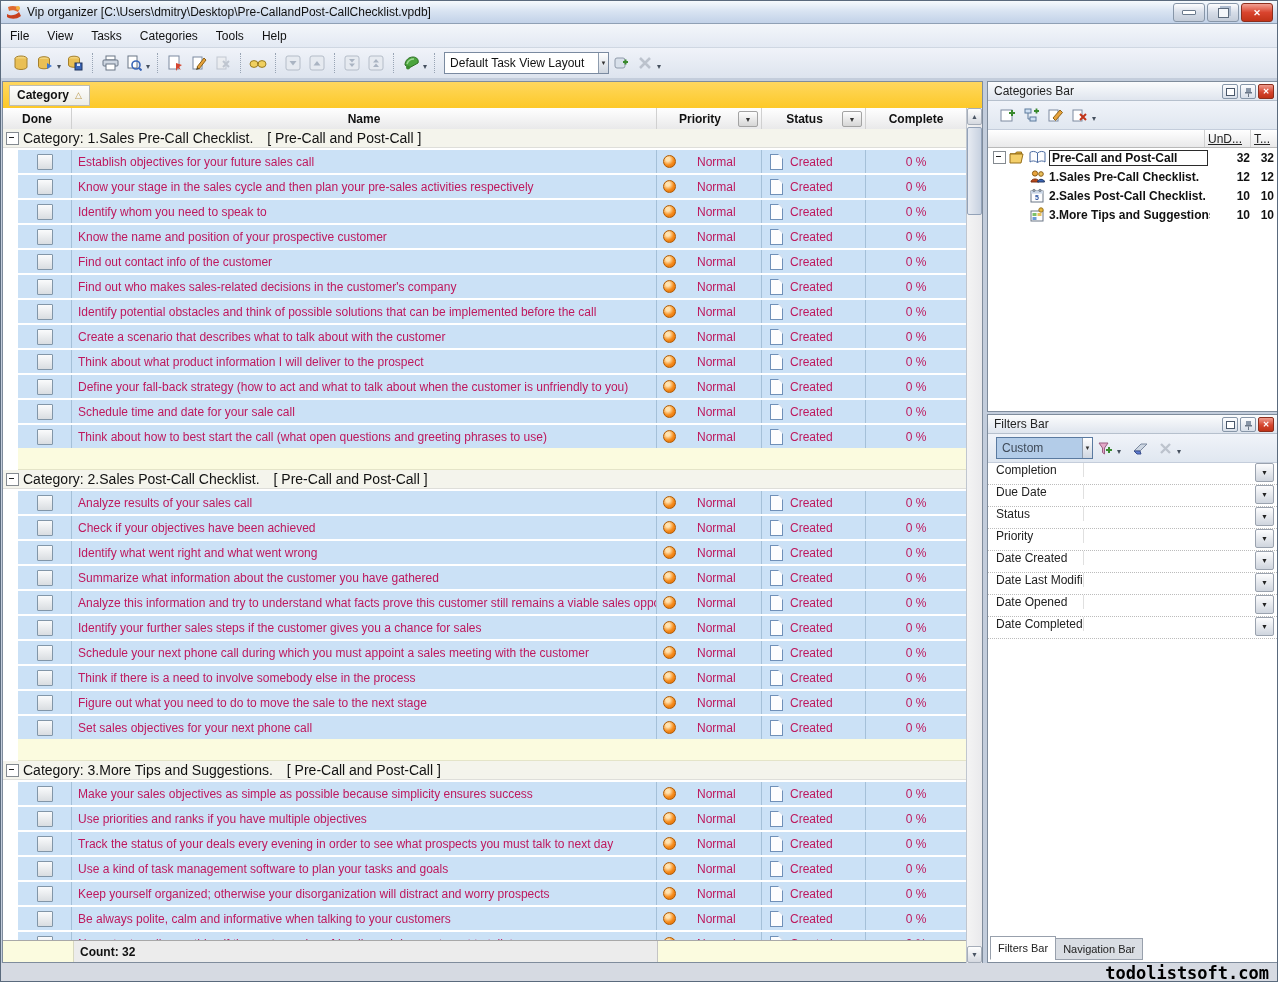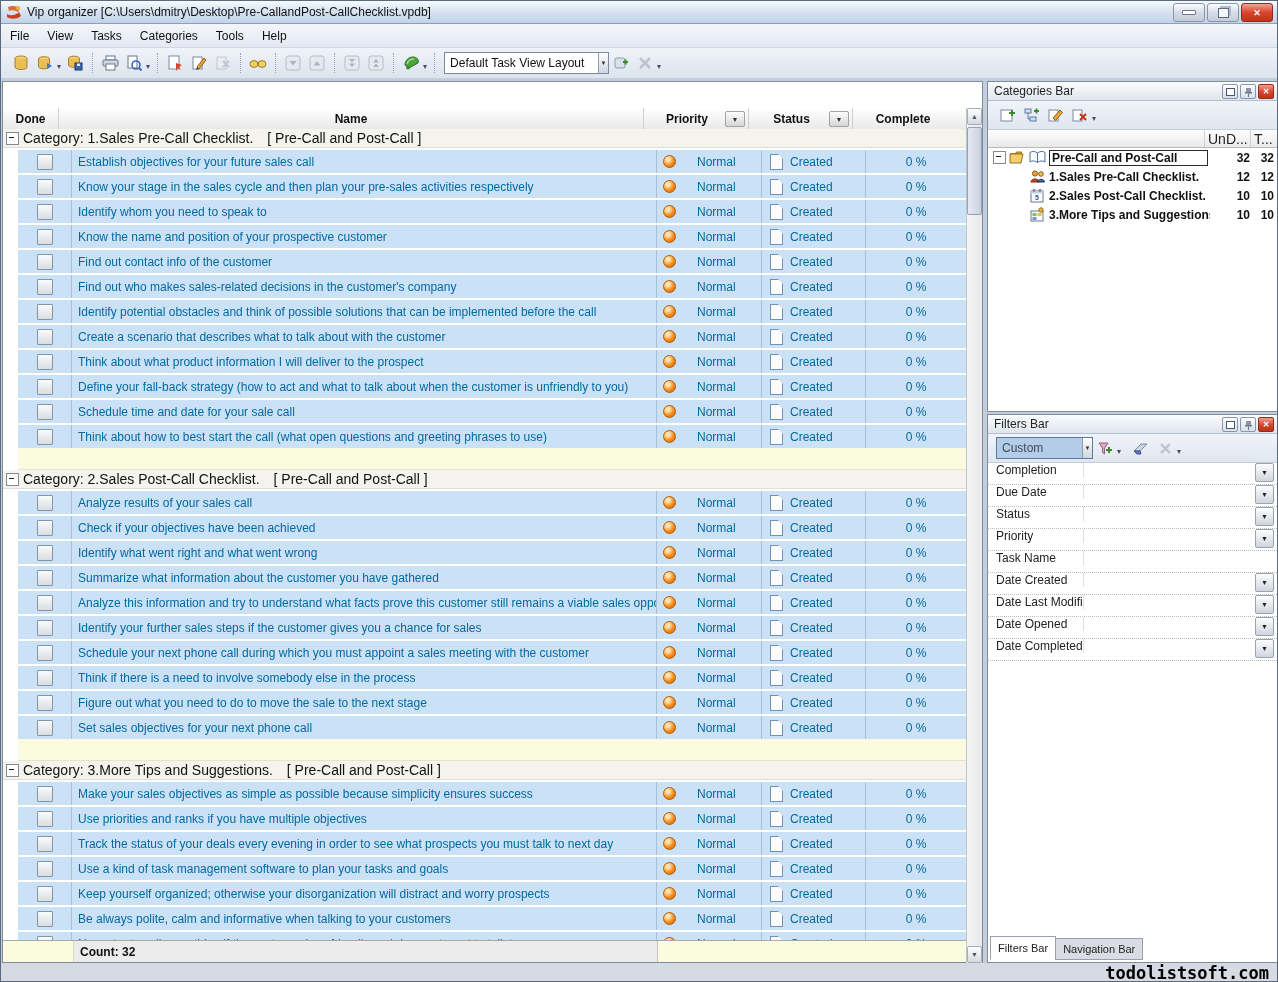--- a/index.html
+++ b/index.html
@@ -41,21 +41,21 @@
   .grid-header{position:absolute;left:0;top:26px;width:964px;height:21px;
     background:linear-gradient(#ffffff,#e9e9ea);border-bottom:1px solid #b0b0b0;display:flex;font-size:12px;font-weight:bold;color:#111;}
   .hcell{display:flex;align-items:center;justify-content:center;border-right:1px solid #d0d0d0;box-sizing:border-box;position:relative;}
   .hfilter{position:absolute;right:3px;top:3px;width:18px;height:14px;border:1px solid #a3a3a3;border-radius:2px;
     background:linear-gradient(#fefefe,#d6d6d6);display:flex;align-items:center;justify-content:center;font-size:7px;color:#333;}
   .grid-body{position:absolute;left:0;top:47px;width:964px;height:813px;overflow:hidden;background:#fff;}
   .grp-hdr{height:18px;background:#f4f4ec;border-bottom:1px solid #dededa;display:flex;align-items:center;font-size:14px;color:#111;}
   .expand-box{width:11px;height:11px;border:1px solid #848a90;background:#fff;margin:0 4px 0 3px;position:relative;flex:0 0 auto;}
   .expand-box::after{content:"";position:absolute;left:2px;top:4px;width:5px;height:1px;background:#222;}
   .grp-sub{margin-left:14px;}
-  .trow{height:23px;margin:2px 0 0 15px;display:flex;background:#cbe1f6;font-size:12px;color:#0369a1;}
+  .trow{height:23px;margin:2px 0 0 15px;display:flex;background:#cbe1f6;font-size:12px;color:#be185d;}
   .cell{display:flex;align-items:center;border-right:1px solid #a5c0d8;box-sizing:border-box;height:100%;}
   .c-done{width:54px;justify-content:center;}
   .c-name{width:585px;padding-left:6px;overflow:hidden;white-space:nowrap;}
   .c-pri{width:105px;padding-left:6px;gap:21px;}
   .c-status{width:104px;padding-left:8px;gap:7px;}
   .c-comp{width:100px;justify-content:center;border-right:none;}
   .cb{width:14px;height:14px;border:1px solid #8296a8;background:linear-gradient(#fafbfc,#d9dde1);border-radius:1px;}
   .pri-ball{width:13px;height:13px;border-radius:50%;border:1px solid #b05a00;
     background:radial-gradient(circle at 35% 30%,#ffe2b0 0 18%,#f68d1e 55%,#d96200 100%);box-sizing:border-box;}
   .page-ic{width:11px;height:14px;background:#fdfdfe;border:1px solid #7090b8;position:relative;}
@@ -79,21 +79,21 @@
     display:flex;align-items:center;font-size:12px;color:#222;padding-left:6px;position:relative;}
   .phbtns{position:absolute;right:3px;top:2px;display:flex;gap:2px;}
   .pbtn{width:14px;height:13px;border:1px solid #8796a8;border-radius:2px;background:linear-gradient(#fdfdfe,#d8dfe9);
     display:flex;align-items:center;justify-content:center;font-size:8px;color:#333;}
   .pbtn.close{background:linear-gradient(#ef9c8e,#d5452f 55%,#bf3217);color:#fff;border-color:#8c2e1d;font-weight:bold;font-size:8px;}
   .rest-sm{width:7px;height:6px;border:1px solid #49576a;background:#fff;}
   .panel-tools{height:28px;background:linear-gradient(#f0f3f9,#e0e7f0);border-bottom:1px solid #c4cddb;
     display:flex;align-items:center;padding-left:8px;}
   
   .tree-colhdr{height:17px;background:linear-gradient(#ffffff,#e9e9ea);border-bottom:1px solid #b9b9b9;
-    display:flex;font-size:14px;color:#222;}
+    display:flex;font-size:12px;color:#222;text-decoration:underline;}
   .tch-spacer{flex:1;border-right:1px solid #d0d0d0;}
   .tch{width:46px;display:flex;align-items:center;padding-left:3px;border-right:1px solid #d0d0d0;box-sizing:border-box;}
   .tch:last-child{width:26px;border-right:none;}
   .tree-row{height:19px;display:flex;align-items:center;font-size:12px;font-weight:bold;color:#111;}
   .tree-ind{flex:0 0 auto;}
   .ticon{width:17px;height:15px;margin-right:3px;flex:0 0 auto;}
   .tlabel{flex:1;white-space:nowrap;overflow:hidden;}
   .tlabel.sel{border:1px solid #2b2b2b;background:#fff;padding:0 2px;margin-right:2px;}
   .tcount{width:40px;text-align:right;flex:0 0 auto;}
   .tcount2{width:24px;text-align:right;padding-right:3px;flex:0 0 auto;}
@@ -263,22 +263,28 @@
       </span>
     <span class="tbtn">
         <svg width="14" height="14" viewBox="0 0 14 14" opacity="0.55">
           <path d="M2 2 l10 10 M12 2 l-10 10" stroke="#9aa2ae" stroke-width="2.6"></path>
         </svg>
       </span>
     <span class="caret">▾</span>
   </div>
 
   <div class="grid-panel">
+    <div class="groupby">
+      <span class="groupby-btn">
+        <span>Category</span>
+        <span class="sort-tri">△</span>
+      </span>
+    </div>
     <div class="grid-header">
-      <div class="hcell" style="width:56px;">Done</div>
+      <div class="hcell" style="width:69px;">Done</div>
       <div class="hcell" style="width:585px;">Name</div>
       <div class="hcell" style="width:105px;">
           <span style="margin-right:18px;">Priority</span>
           <span class="hfilter">▼</span>
         </div>
       <div class="hcell" style="width:104px;">
           <span style="margin-right:18px;">Status</span>
           <span class="hfilter">▼</span>
         </div>
       <div class="hcell" style="width:100px;border-right:none;">Complete</div>
@@ -924,24 +930,20 @@
             <span class="f-label">Status</span>
             <span class="f-value"></span>
             <span class="f-dd">▼</span>
           </div>
           <div class="filter-row">
             <span class="f-label">Priority</span>
             <span class="f-value"></span>
             <span class="f-dd">▼</span>
           </div>
           <div class="filter-row">
-            <span class="f-label">Task Name</span>
-            <span class="f-value"></span>
-          </div>
-          <div class="filter-row">
             <span class="f-label">Date Created</span>
             <span class="f-value"></span>
             <span class="f-dd">▼</span>
           </div>
           <div class="filter-row">
             <span class="f-label">Date Last Modified</span>
             <span class="f-value"></span>
             <span class="f-dd">▼</span>
           </div>
           <div class="filter-row">

